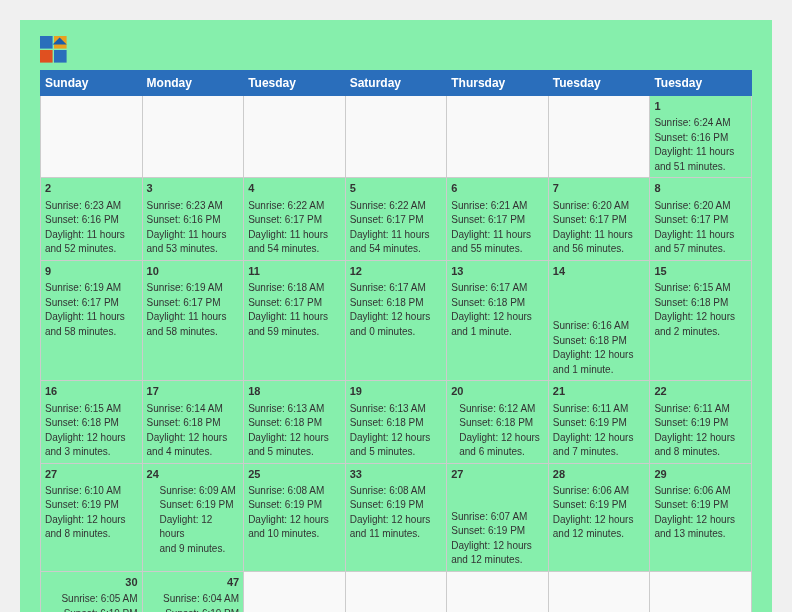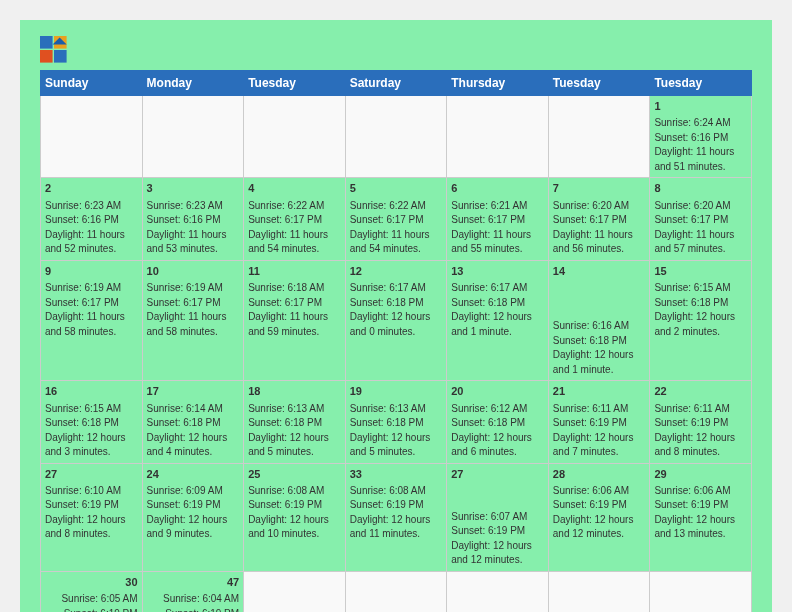--- a/index.html
+++ b/index.html
@@ -274,21 +274,21 @@
           </td>
           <td>
             <div class="day-num">19</div>
             <div class="day-info" style="white-space: pre-line;">Sunrise: 6:13 AM
 Sunset: 6:18 PM
 Daylight: 12 hours
 and 5 minutes.</div>
           </td>
           <td>
             <div class="day-num">20</div>
-            <div class="day-info" style="white-space: pre-line;">Sunrise: 6:12 AM
+            <div class="day-info" style="white-space: pre-line; margin-left: 8px;">Sunrise: 6:12 AM
 Sunset: 6:18 PM
 Daylight: 12 hours
 and 6 minutes.</div>
           </td>
           <td>
             <div class="day-num">21</div>
             <div class="day-info" style="white-space: pre-line;">Sunrise: 6:11 AM
 Sunset: 6:19 PM
 Daylight: 12 hours
 and 7 minutes.</div>
@@ -304,21 +304,21 @@
         <tr class="week-row">
           <td>
             <div class="day-num">27</div>
             <div class="day-info" style="white-space: pre-line;">Sunrise: 6:10 AM
 Sunset: 6:19 PM
 Daylight: 12 hours
 and 8 minutes.</div>
           </td>
           <td>
             <div class="day-num">24</div>
-            <div class="day-info" style="white-space: pre-line;">Sunrise: 6:09 AM
+            <div class="day-info" style="white-space: pre-line; margin-left: 13px;">Sunrise: 6:09 AM
 Sunset: 6:19 PM
 Daylight: 12 hours
 and 9 minutes.</div>
           </td>
           <td>
             <div class="day-num">25</div>
             <div class="day-info" style="white-space: pre-line;">Sunrise: 6:08 AM
 Sunset: 6:19 PM
 Daylight: 12 hours
 and 10 minutes.</div>

